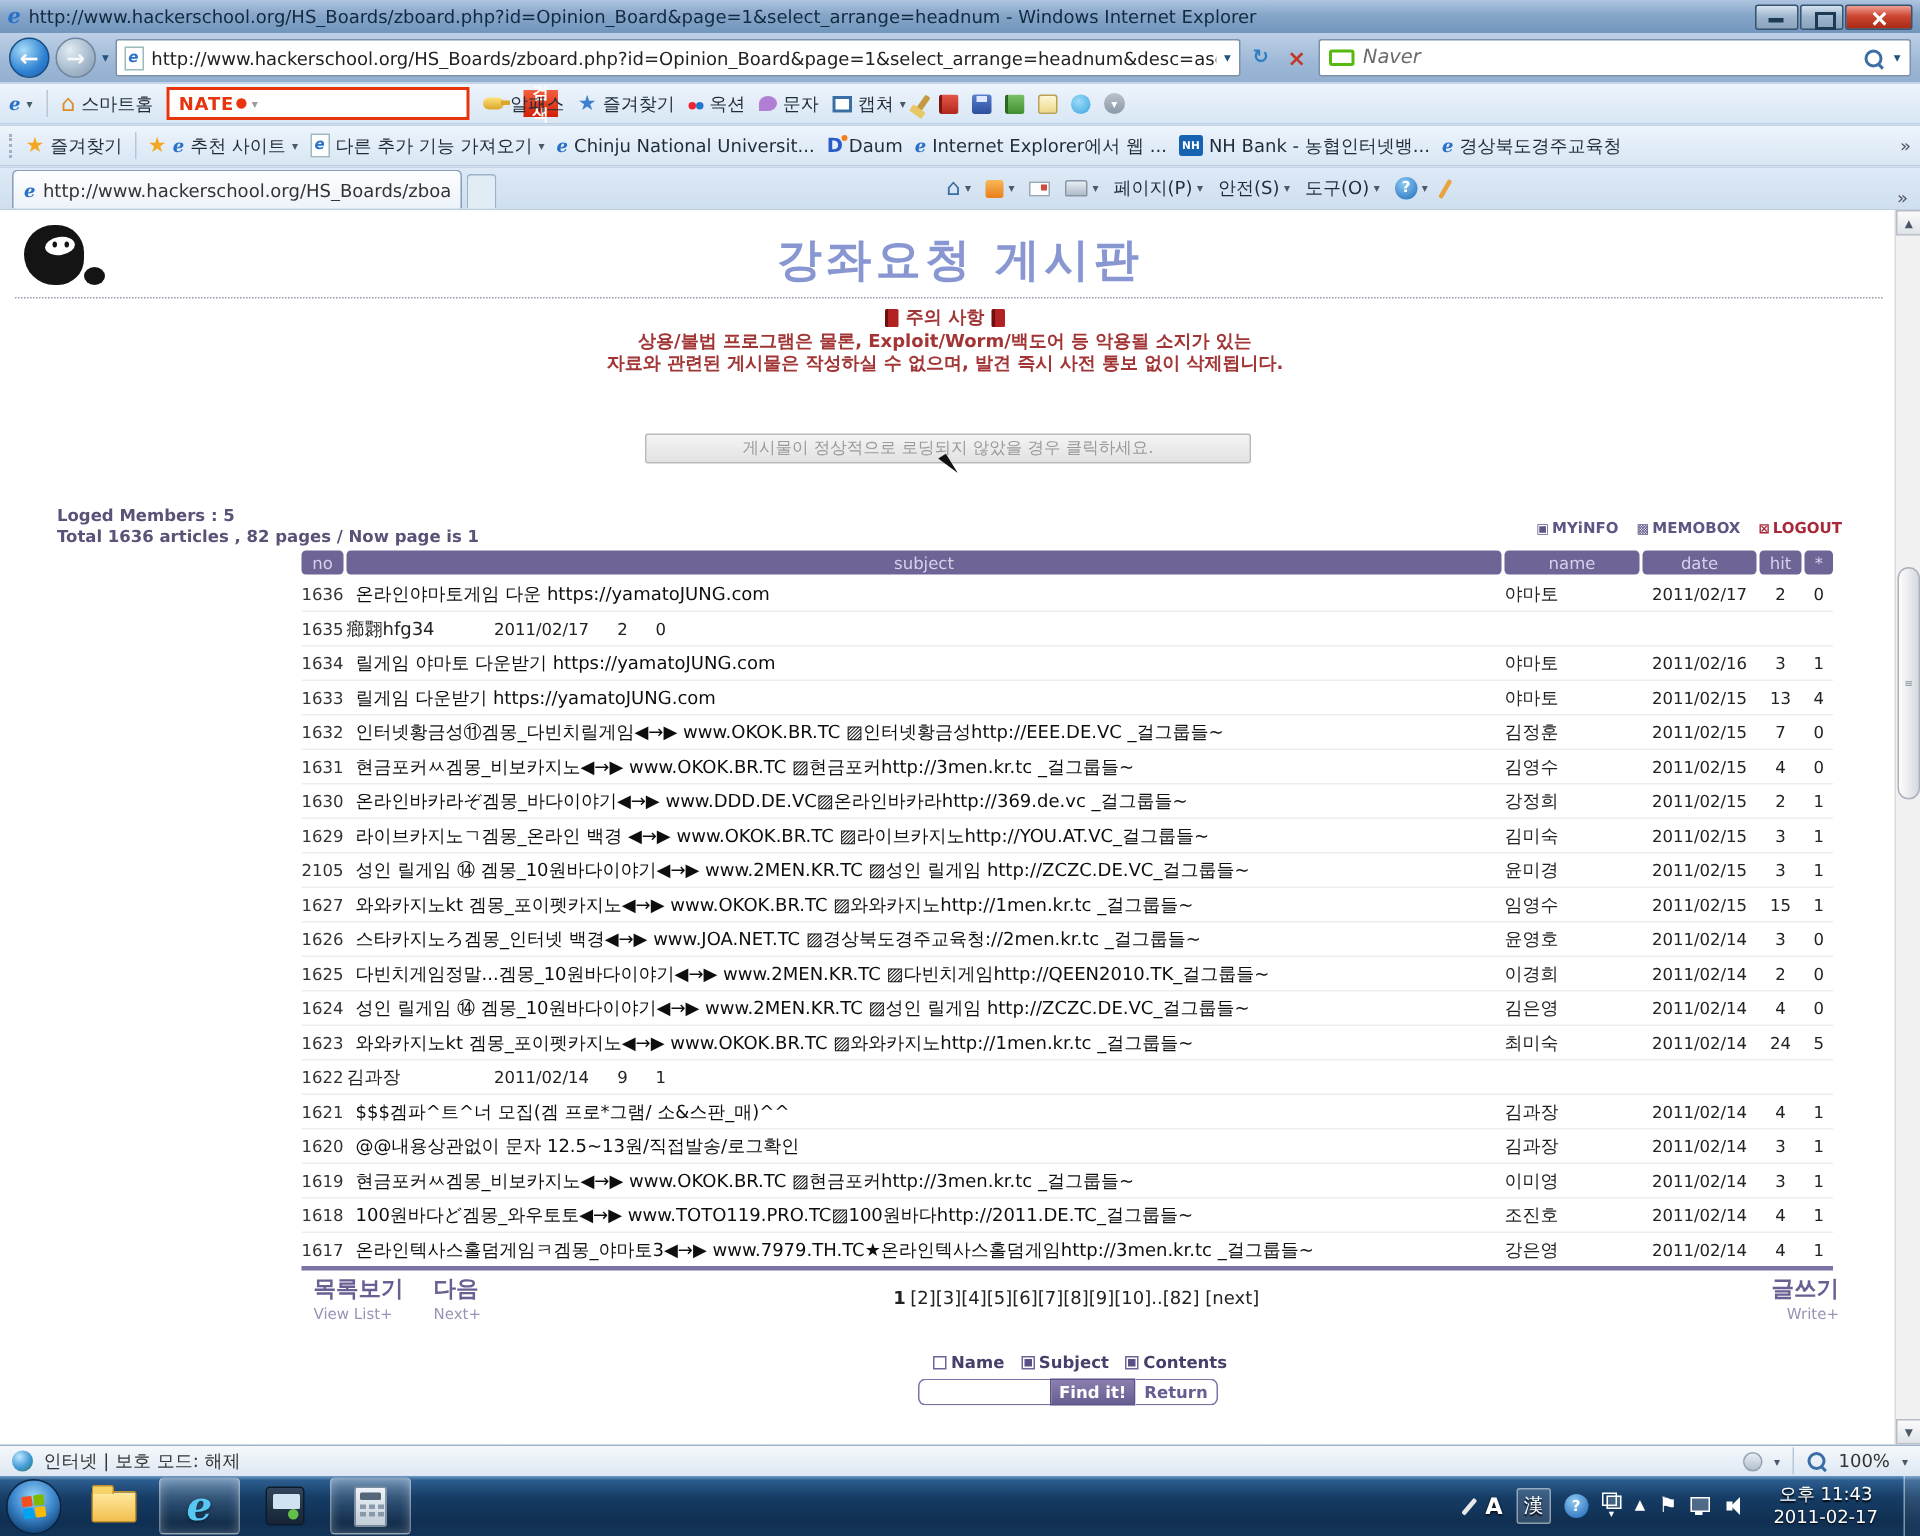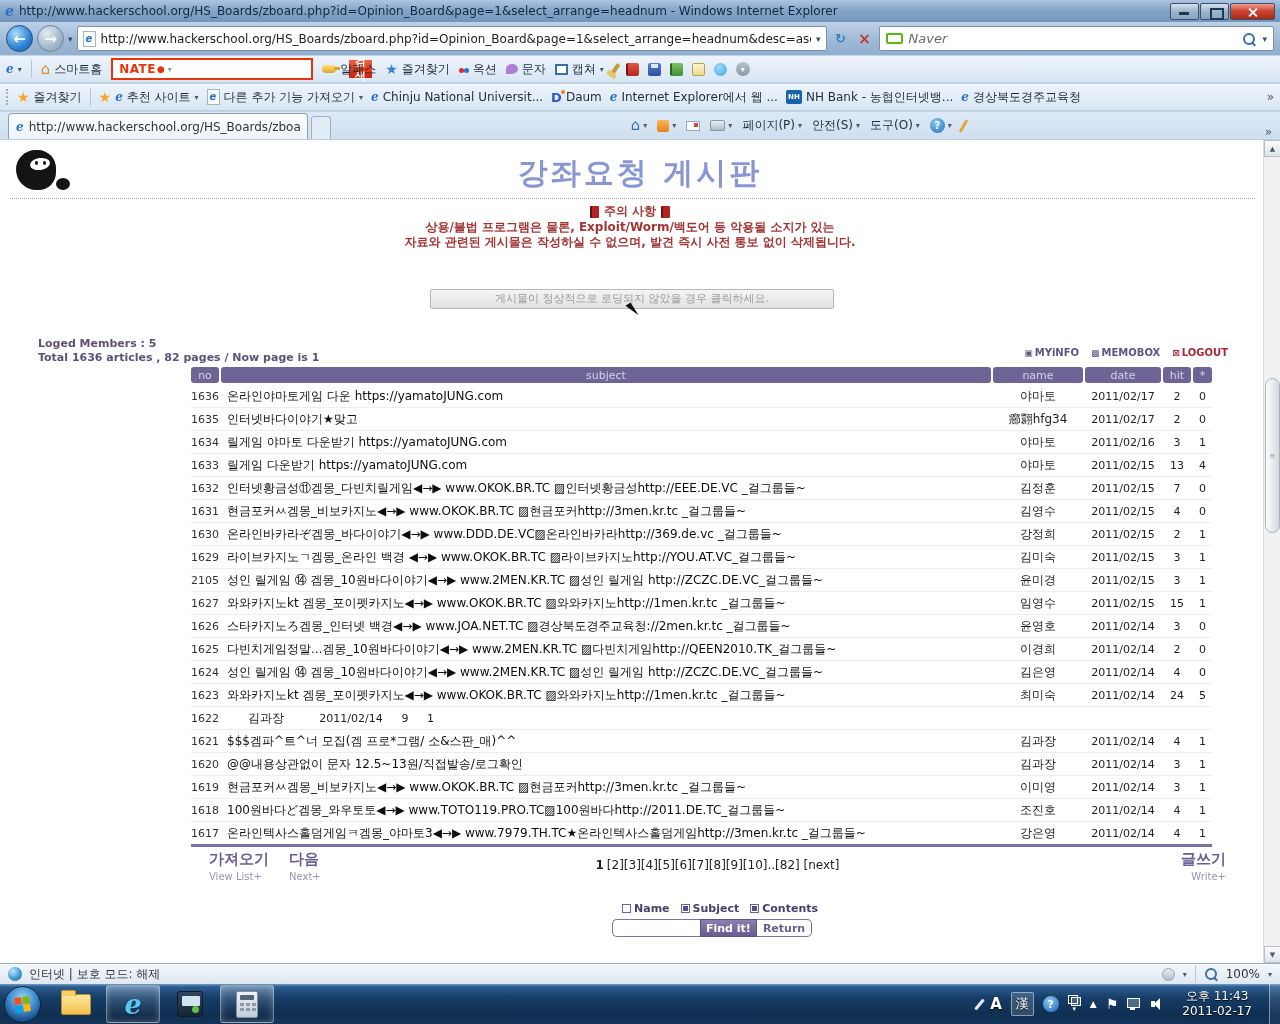--- a/index.html
+++ b/index.html
@@ -133,29 +133,29 @@
   .user-links { position:absolute; right:52px; top:207px; display:flex; gap:12px; font-size:10px; font-weight:bold; }
   .ulink { display:flex; align-items:center; gap:2px; color:#5f5585; }
   .ulink.logout { color:#a82838; }
   .ulink .uicon { font-size:9px; }
 
   .sidebar { position:absolute; left:35px; top:224px; width:148px; font-size:12px; }
   .side-cap { height:6px; background:#6e6496; border:1px solid #4f4870; }
   .side-title { font-weight:bold; color:#333; padding:6px 4px 5px; border-bottom:1px solid #c6c6c6; }
   .side-item { color:#444; padding:5px 4px 6px; border-bottom:1px solid #d8d8d8; }
 
-  .board { position:absolute; left:191px; top:227px; width:1021px; }
+  .board { position:absolute; left:201px; top:227px; width:1021px; }
   .thead { display:flex; gap:2px; height:16px; margin-bottom:2px; }
   .th { background:#6e6496; color:#d8d0ec; font-size:11px; display:flex; align-items:center;
     justify-content:center; border-radius:3px; }
   .w-no{width:28px;} .w-subject{flex:1;} .w-name{width:90px;} .w-date{width:76px;} .w-hit{width:28px;} .w-star{width:19px;}
   .trow { display:flex; gap:2px; height:23px; align-items:center; border-bottom:1px solid #ededed; }
   .c-no { width:28px; text-align:center; font-size:11px; color:#333; }
   .c-subject { flex:1; padding-left:6px; font-size:12px; color:#0e0e0e; white-space:nowrap; overflow:hidden; }
-  .c-name { width:90px; text-align:center; font-size:12px; color:#222; }
+  .c-name { width:90px; text-align:left; font-size:12px; color:#222; }
   .c-date { width:76px; text-align:center; font-size:11px; color:#222; }
   .c-hit { width:28px; text-align:center; font-size:11px; color:#222; }
   .c-star { width:19px; text-align:center; font-size:11px; color:#222; }
   .board-cap { height:3px; background:#7d72a5; margin-top:-1px; }
 
   .bottom-nav { position:absolute; left:207px; top:710px; width:1021px; height:44px; }
   .bn-left { position:absolute; left:2px; top:0; display:flex; gap:20px; }
   .bn-main { font-size:15px; font-weight:bold; color:#6a5f92; }
   .bn-sub { font-size:10px; color:#9a93b5; margin-top:2px; }
   .pagination { position:absolute; left:0; right:0; top:8px; text-align:center; font-size:12px; color:#222; }
@@ -467,21 +467,20 @@
             <span class="c-no">1636</span>
             <span class="c-subject">온라인야마토게임 다운 https://yamatoJUNG.com</span>
             <span class="c-name">야마토</span>
             <span class="c-date">2011/02/17</span>
             <span class="c-hit">2</span>
             <span class="c-star">0</span>
           </div>
 
           <div class="trow">
             <span class="c-no">1635</span>
-            <span class="c-subject">인터넷바다이야기★맞고</span>
             <span class="c-name">癤翾hfg34</span>
             <span class="c-date">2011/02/17</span>
             <span class="c-hit">2</span>
             <span class="c-star">0</span>
           </div>
 
           <div class="trow">
             <span class="c-no">1634</span>
             <span class="c-subject">릴게임 야마토 다운받기 https://yamatoJUNG.com</span>
             <span class="c-name">야마토</span>
@@ -641,21 +640,21 @@
             <span class="c-hit">4</span>
             <span class="c-star">1</span>
           </div>
         </div>
       <div class="board-cap"></div>
     </div>
 
     <div class="bottom-nav">
       <div class="bn-left">
         <div>
-          <div class="bn-main">가져오기</div>
+          <div class="bn-main">목록보기</div>
           <div class="bn-sub">View List+</div>
         </div>
         <div>
           <div class="bn-main">다음</div>
           <div class="bn-sub">Next+</div>
         </div>
       </div>
       <div class="pagination">
         <b>1</b><span>[2][3][4][5][6][7][8][9][10]..[82] [next]</span>
       </div>

